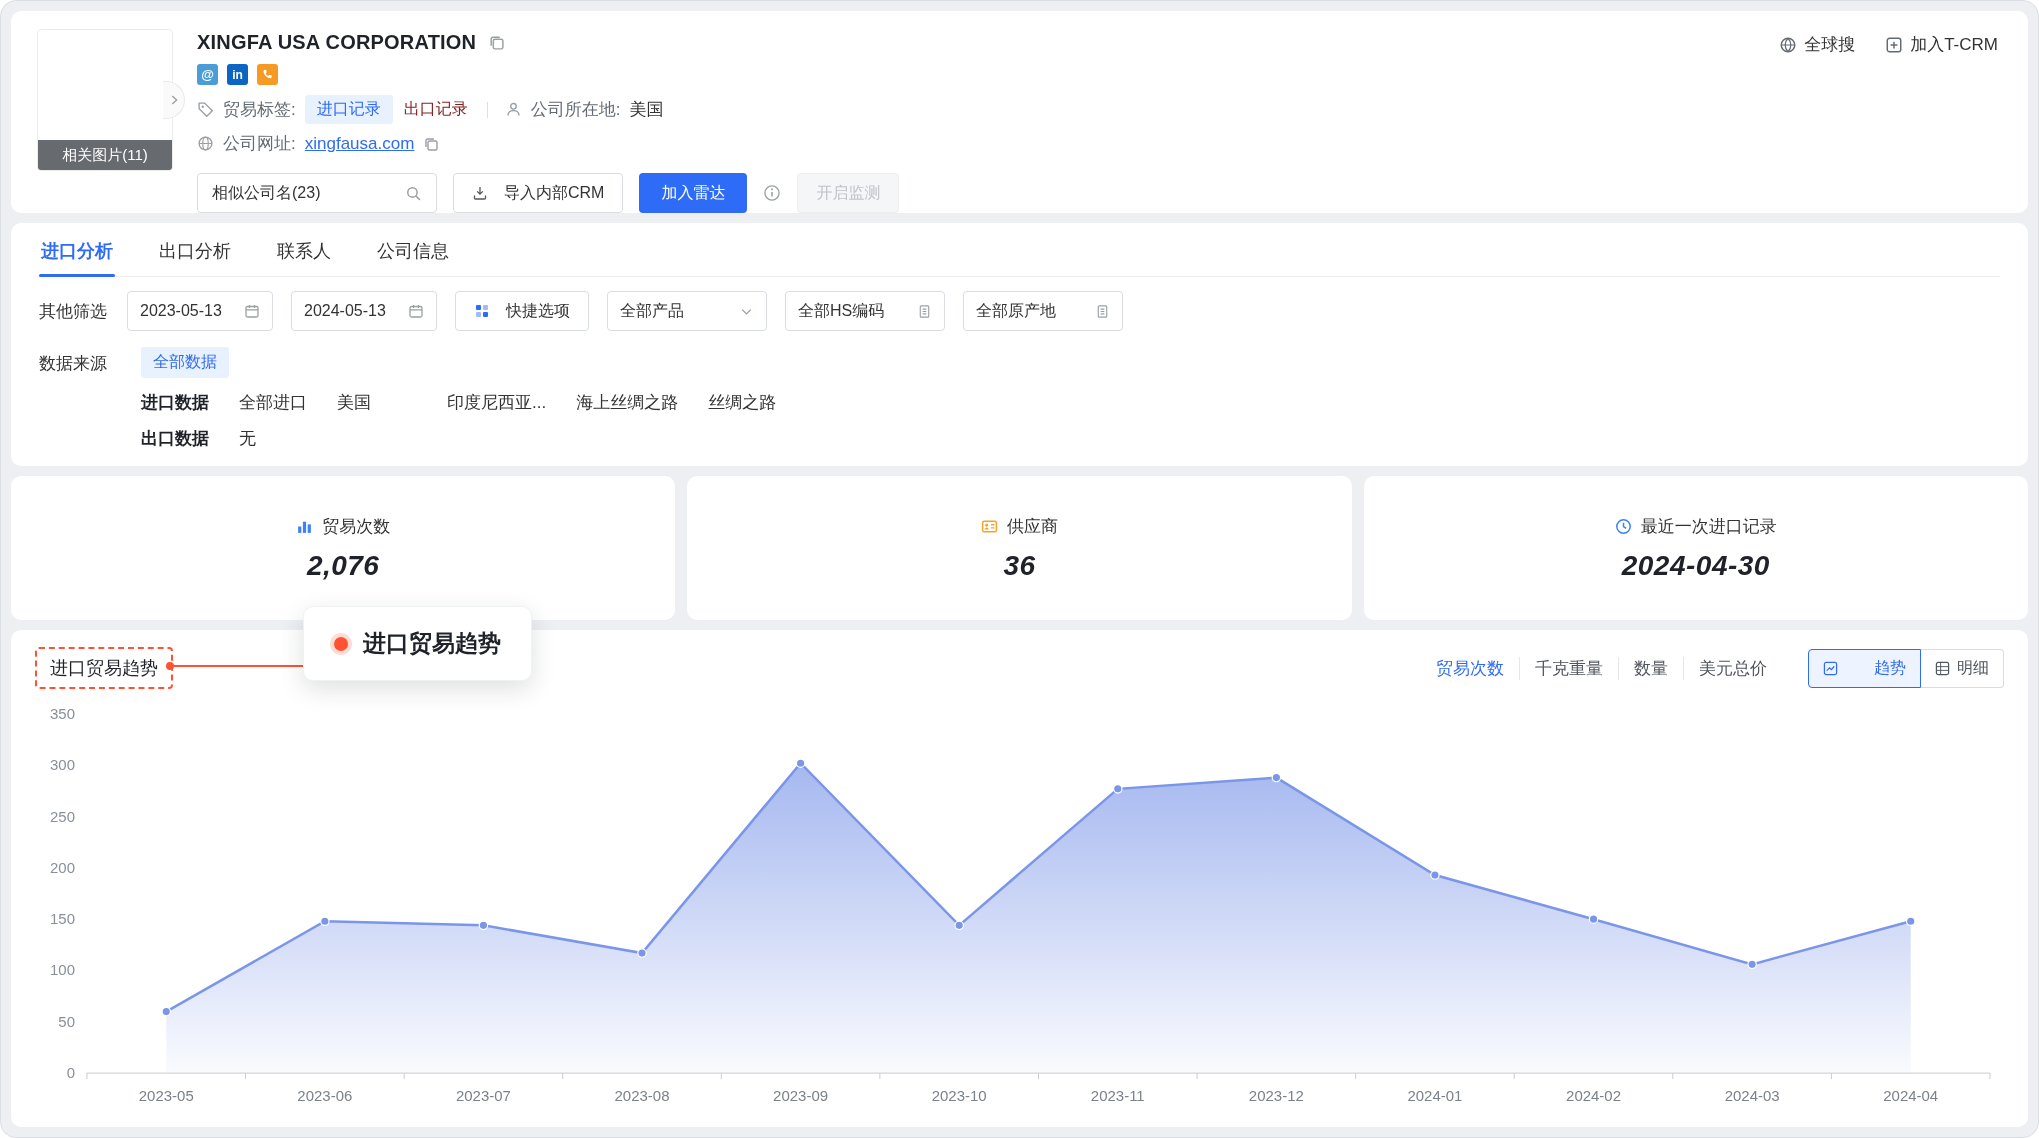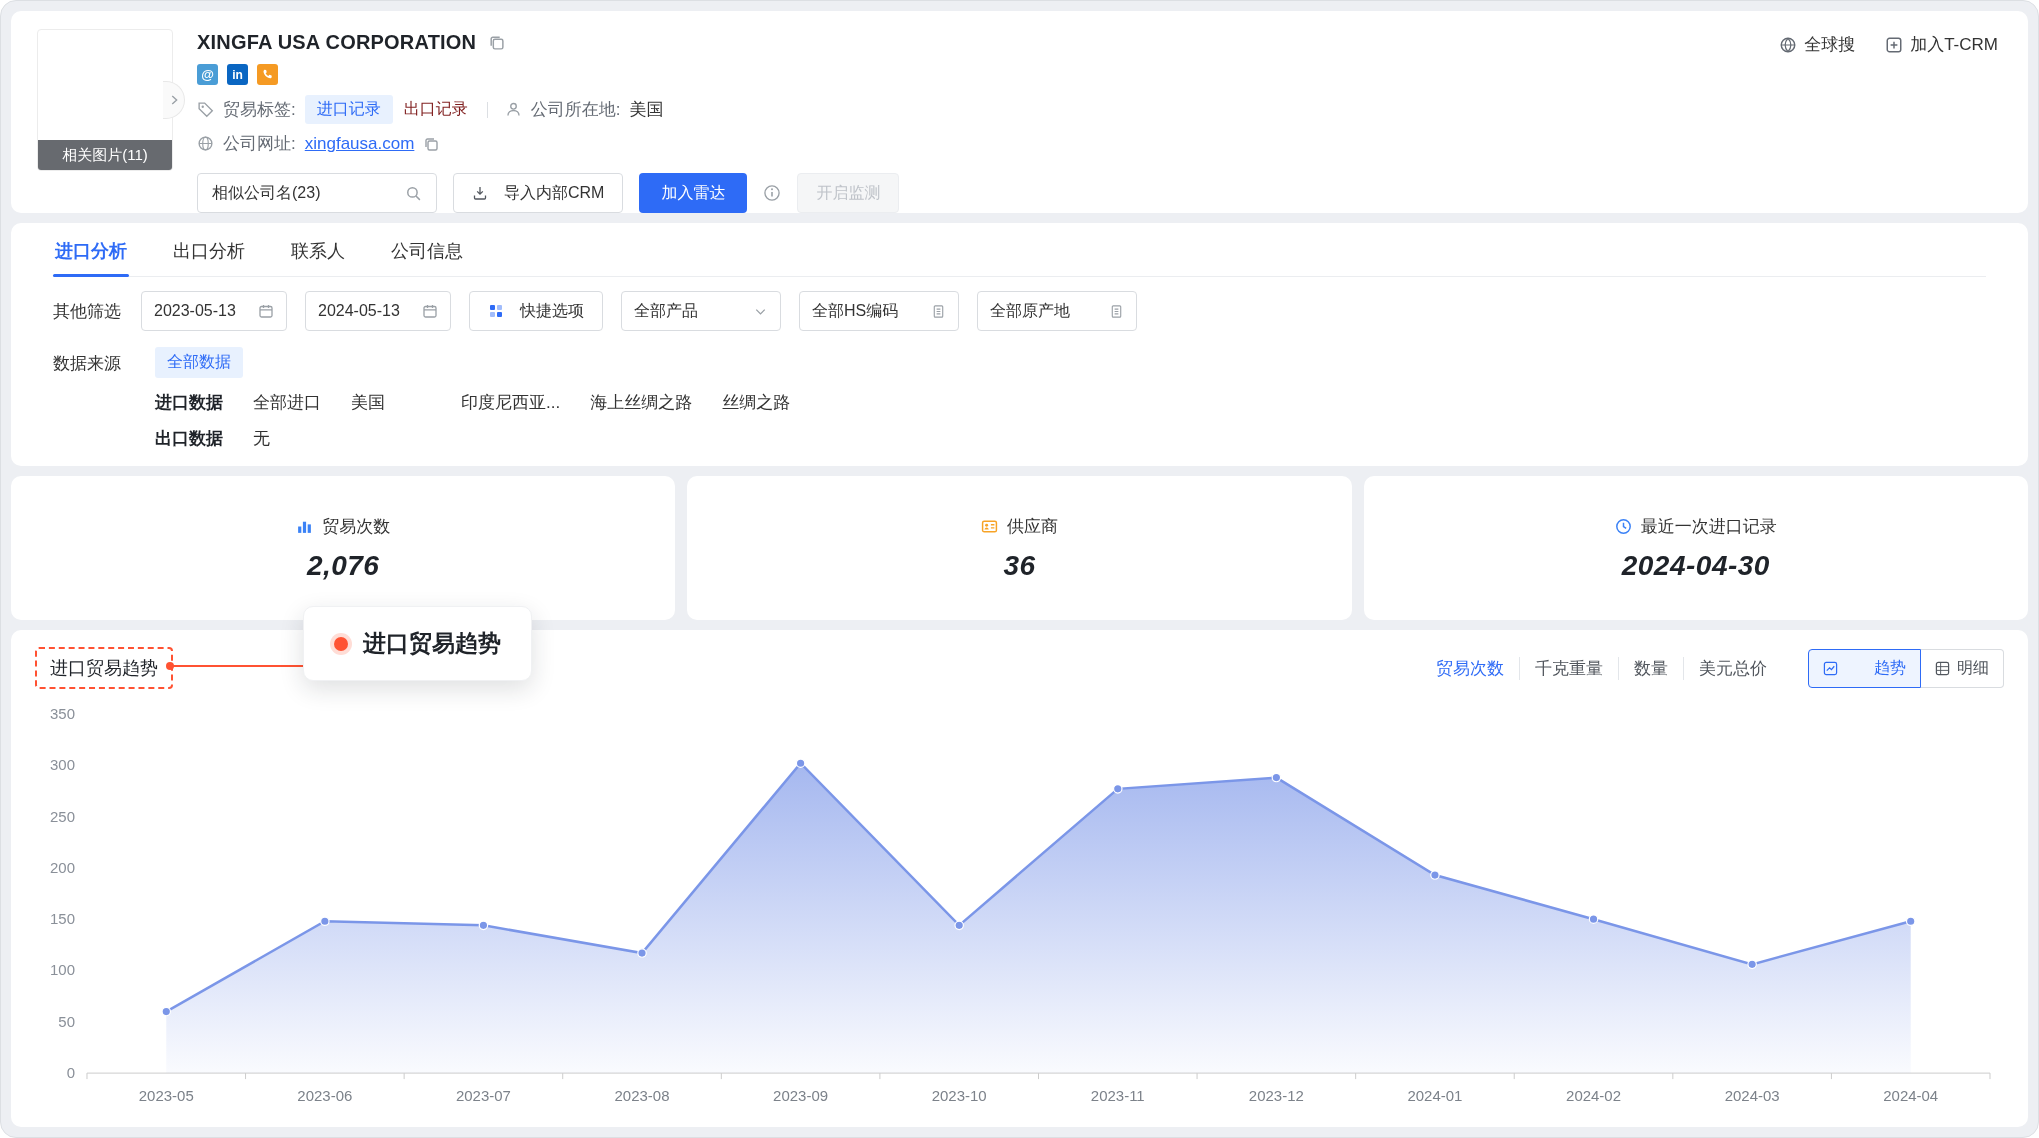--- a/index.html
+++ b/index.html
@@ -43,21 +43,21 @@
   .btn { height:40px; border-radius:4px; font-size:16px; display:inline-flex; align-items:center; gap:16px; padding:0 18px; cursor:pointer; border:none; font-family:inherit; }
   .btn.outline { background:#fff; border:1px solid #d9dce0; color:#333; }
   .btn.primary { background:#2e6bf6; color:#fff; font-weight:500; padding:0 22px; }
   .btn.disabled { background:#f5f6f7; color:#bfc3c9; border:1px solid #ebedf0; cursor:not-allowed; }
   .info-icon { color:#9aa0a6; cursor:pointer; }
   .top-links { position:absolute; top:22px; right:30px; display:flex; gap:30px; }
   .top-link { display:flex; align-items:center; gap:7px; font-size:17px; color:#333; cursor:pointer; }
   .top-link .icon { color:#646a73; }
 
   
-  .filter-card { padding:0 42px 16px; flex:0 0 auto; }
+  .filter-card { padding:0 28px 16px; flex:0 0 auto; }
   .tabs { display:flex; gap:42px; border-bottom:1px solid #ebedf0; }
   .tab { font-size:18px; color:#333; padding:16px 2px 13px; position:relative; cursor:pointer; }
   .tab.active { color:#2e6bf6; font-weight:600; }
   .tab.active::after { content:""; position:absolute; left:0; right:0; bottom:-1px; height:3px; border-radius:2px; background:#2e6bf6; }
   .filter-row { display:flex; align-items:center; gap:18px; margin-top:14px; }
   .filter-label { font-size:17px; color:#333; margin-right:2px; }
   .input { height:40px; border:1px solid #d9dce0; border-radius:4px; background:#fff; display:flex; align-items:center; justify-content:space-between; font-size:16px; color:#333; padding:0 12px; cursor:pointer; }
   .input.date { width:146px; }
   .input.select { min-width:160px; gap:1px; }
   .quick-icon { color:#2e6bf6; }

